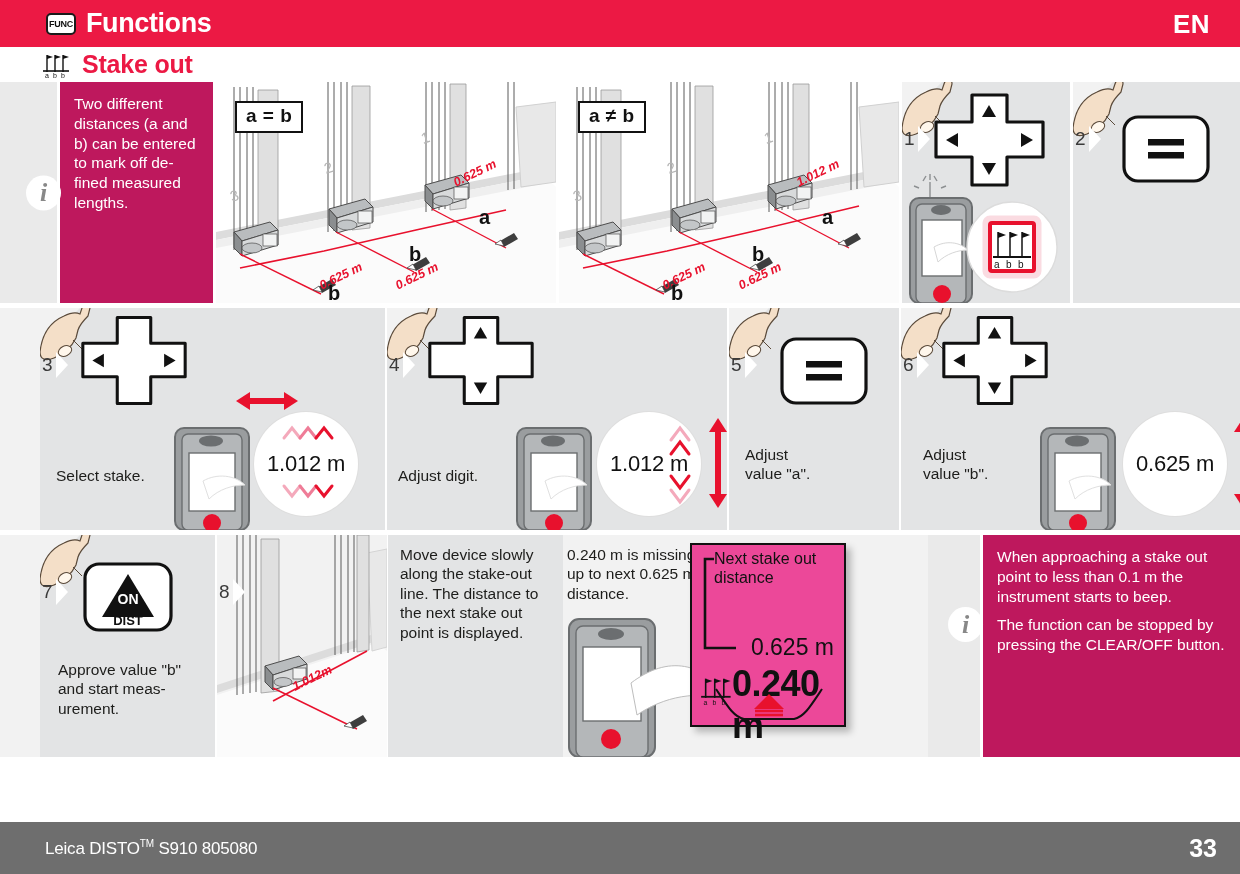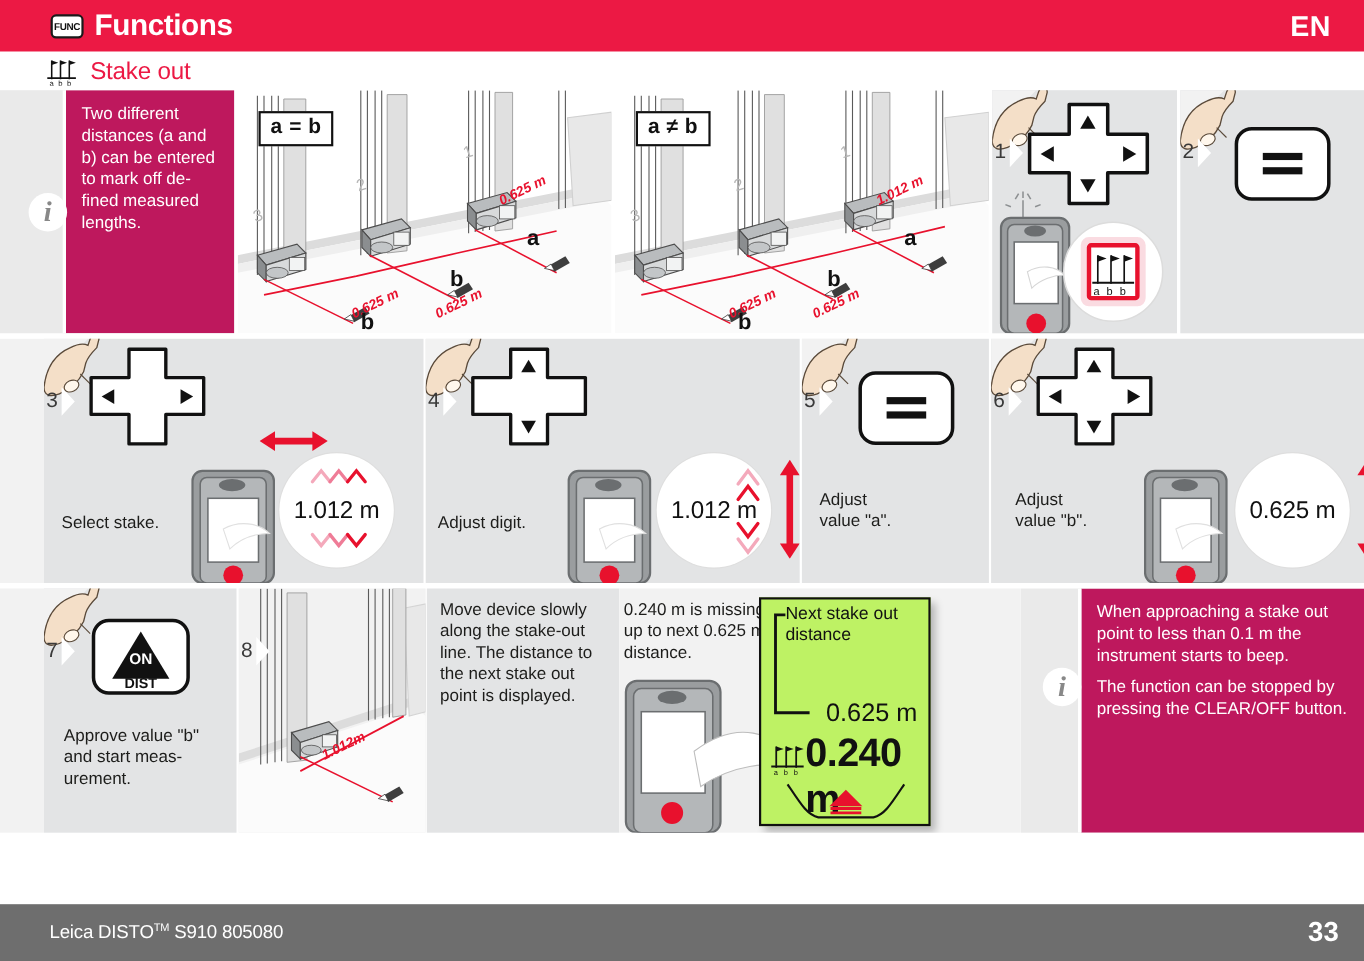--- a/index.html
+++ b/index.html
@@ -38,21 +38,21 @@
     letter-spacing: 0.5px;
   }
 
   .subhead {
     position: absolute; left: 0; top: 47px; width: 1240px; height: 35px;
     background: #ffffff;
     display: flex; align-items: center;
   }
   .subhead-title {
     margin-left: 10px;
-    color: #ec1944; font-size: 22px; font-weight: normal;
+    color: #ec1944; font-size: 25px; font-weight: bold;
     letter-spacing: -0.2px;
   }
 
   
   .stake-icon { margin-left: 42px; width: 30px; height: 26px; position: relative; }
 
   
   .row { position: absolute; left: 0; width: 1240px; }
   .row1 { top: 82px;  height: 221px; }
   .row2 { top: 308px; height: 222px; }
@@ -663,21 +663,21 @@
     <svg style="position:absolute; left:0px; top:76px;" width="365" height="146" viewBox="0 0 365 146">
       <rect x="6" y="8" width="86" height="138" rx="10" fill="#9a9d9f" stroke="#6b6e70" stroke-width="2"></rect>
       <rect x="13" y="15" width="72" height="131" rx="7" fill="#b4b7b9" stroke="#6b6e70" stroke-width="1.4"></rect>
       <ellipse cx="48" cy="23" rx="13" ry="6" fill="#6b6e70"></ellipse>
       <rect x="20" y="36" width="58" height="74" fill="#fff" stroke="#6b6e70" stroke-width="1.4"></rect>
       <ellipse cx="48" cy="128" rx="10" ry="10" fill="#e8112d"></ellipse>
 
       <path d="M68 72 C105 44 140 50 170 90 C135 78 100 86 74 104 Z" fill="#fff" stroke="#bdbdbd" stroke-width="1"></path>
     </svg>
 
-    <div style="position:absolute; left:127px; top:8px; width:156px; height:208px; background:#bef264; border:2.5px solid #111; box-shadow:5px 5px 7px rgba(0,0,0,0.25);">
+    <div style="position:absolute; left:127px; top:8px; width:156px; height:184px; background:#ec4899; border:2.5px solid #111; box-shadow:5px 5px 7px rgba(0,0,0,0.25);">
       <svg style="position:absolute; left:0; top:0;" width="152" height="204" viewBox="0 0 152 204">
         <polyline points="22,14 13,14 13,103 44,103" fill="none" stroke="#111" stroke-width="2.6"></polyline>
       </svg>
       <div style="position:absolute; left:22px; top:4px; width:108px; font-size:16px; line-height:1.2; color:#111;">Next stake out distance</div>
       <div style="position:absolute; right:10px; top:89px; font-size:23px; color:#111;">0.625 m</div>
       <svg style="position:absolute; left:8px; top:130px;" width="34" height="30" viewBox="0 0 30 26">
         <g stroke="#111" stroke-width="1.4" fill="none">
           <line x1="5" y1="3" x2="5" y2="20"></line>
             <line x1="13" y1="3" x2="13" y2="20"></line>
             <line x1="21" y1="3" x2="21" y2="20"></line>

